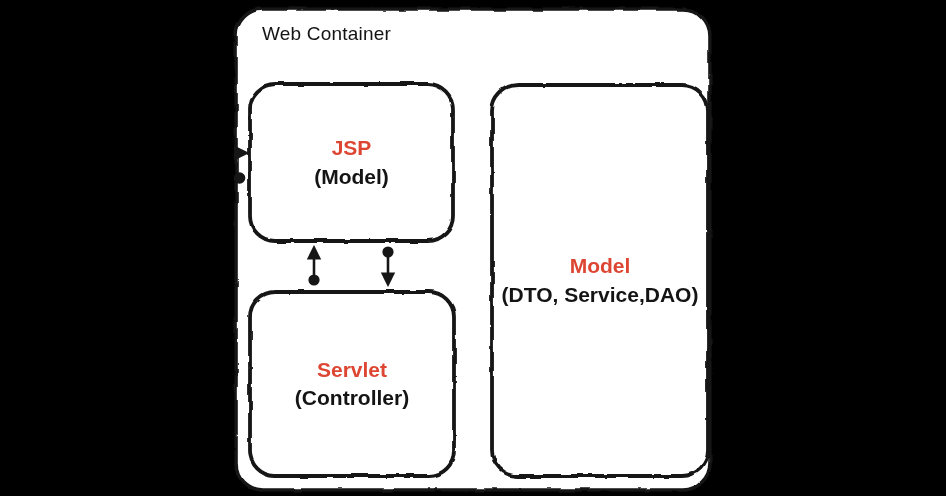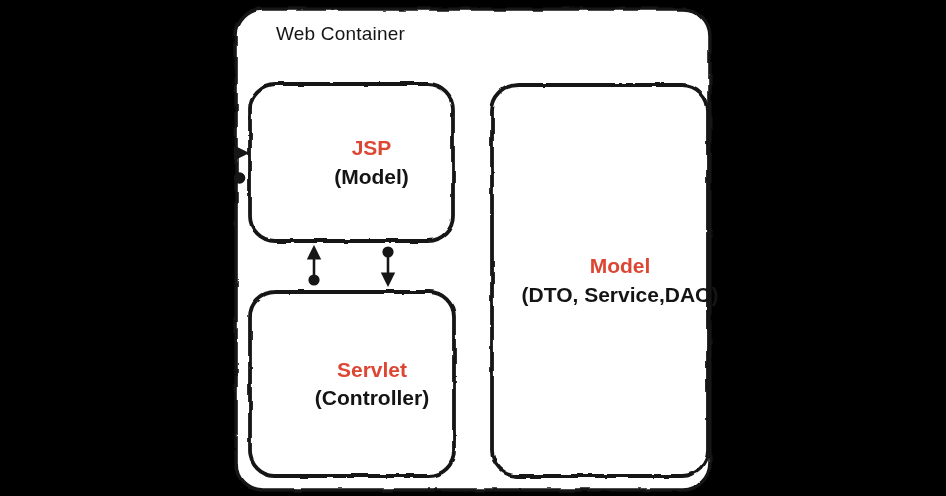--- a/index.html
+++ b/index.html
@@ -25,39 +25,38 @@
     left: 0; top: 0;
     width: 946px; height: 496px;
     display: block;
   }
   .label {
     position: absolute;
     color: var(--ink);
     white-space: nowrap;
   }
   .container-label {
-    left: 276px;
+    left: 262px;
     top: 23px;
     font-size: 19px;
     font-weight: 400;
     letter-spacing: 0.2px;
   }
   .box-label {
     position: absolute;
     display: flex;
     flex-direction: column;
     align-items: center;
     justify-content: center;
     text-align: left;
     font-weight: 700;
     font-size: 21px;
     line-height: 1.35;
     color: var(--ink);
     pointer-events: none;
-    margin-left: 20px;
   }
   .box-label .box-title { color: var(--accent); }
   .box-label .box-subtitle { color: var(--ink); white-space: nowrap; }
   .jsp-label     { left: 248px; top: 82px;  width: 207px; height: 161px; }
   .servlet-label { left: 248px; top: 290px; width: 208px; height: 188px; }
   .model-label   { left: 490px; top: 83px;  width: 220px; height: 395px; }
 </style>
 </head>
 <body>
 

